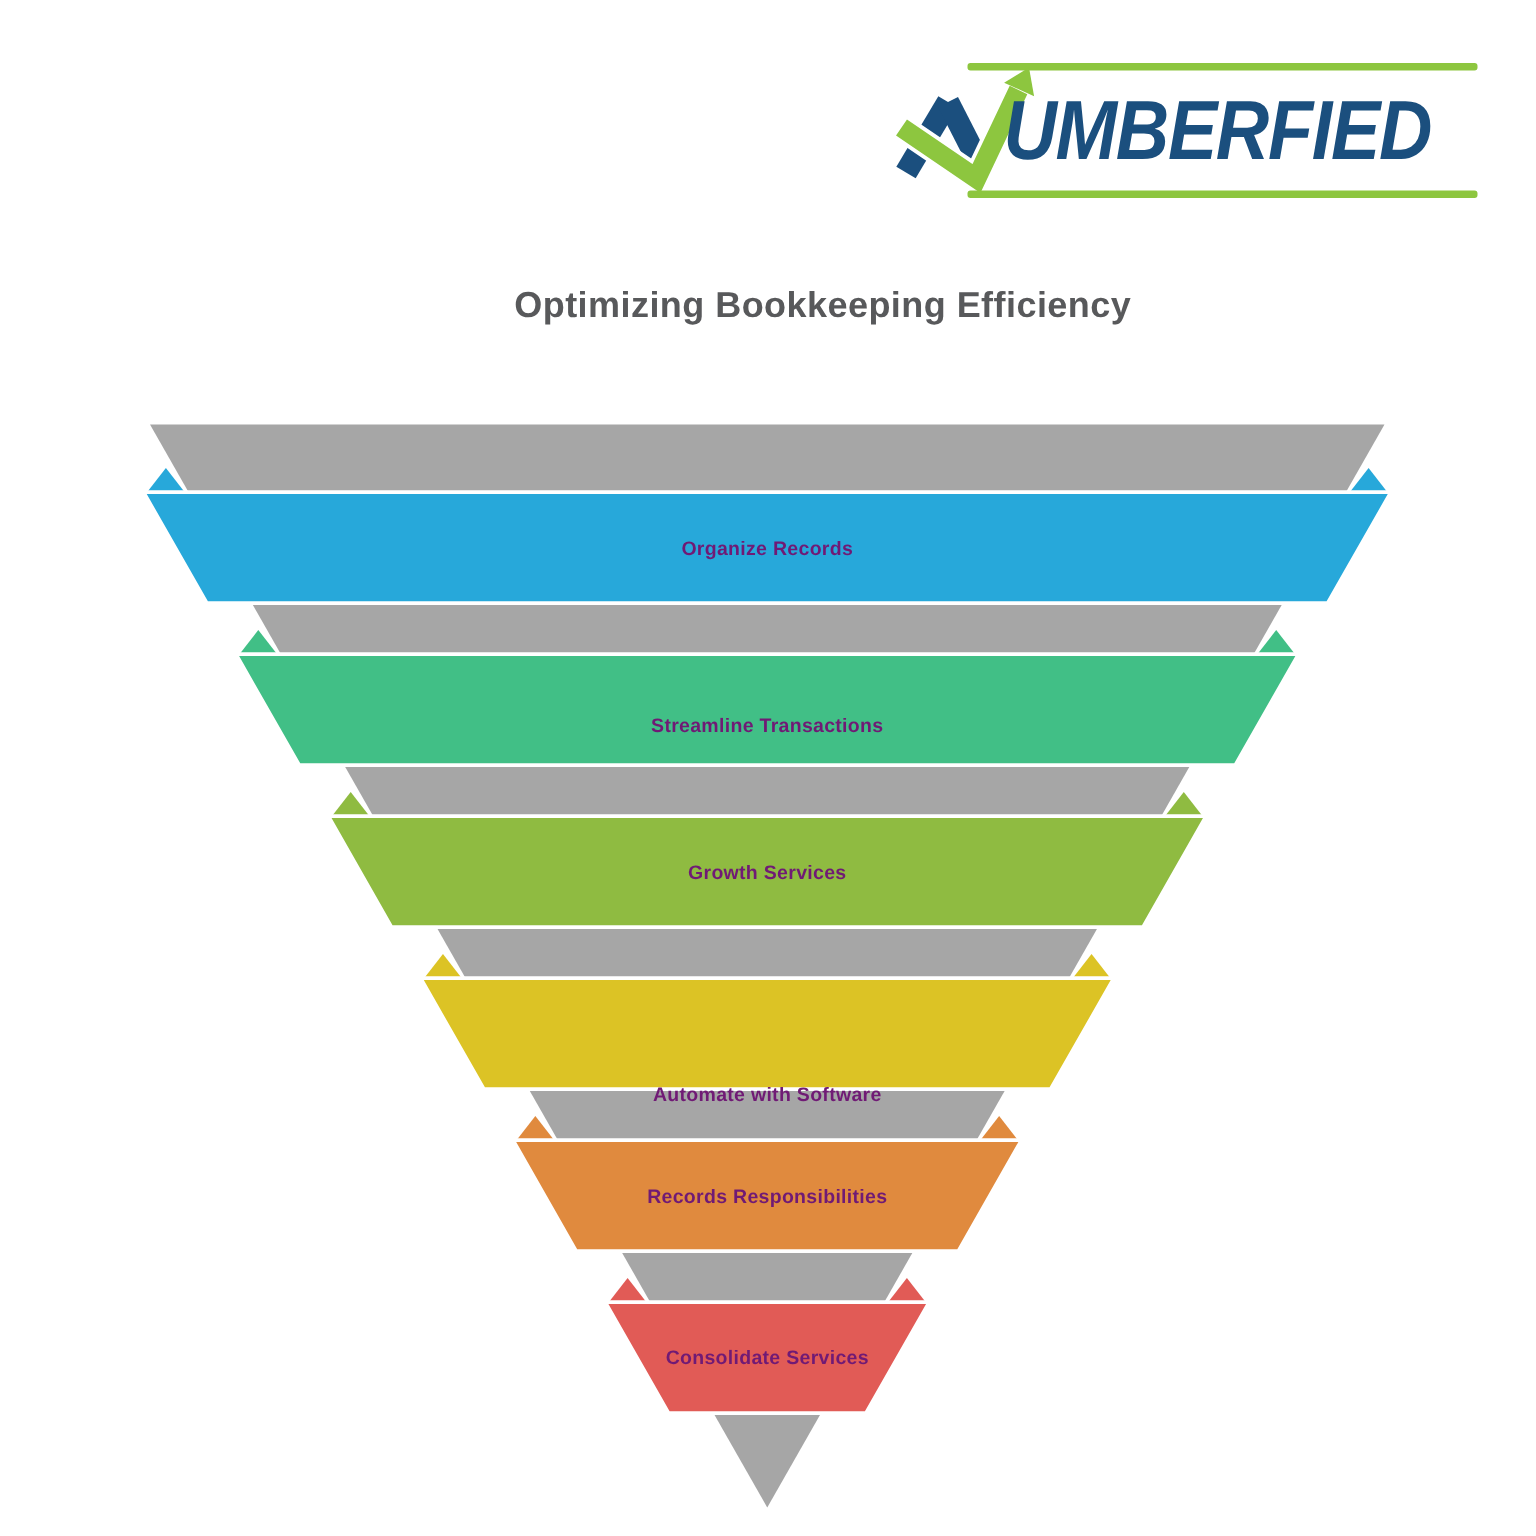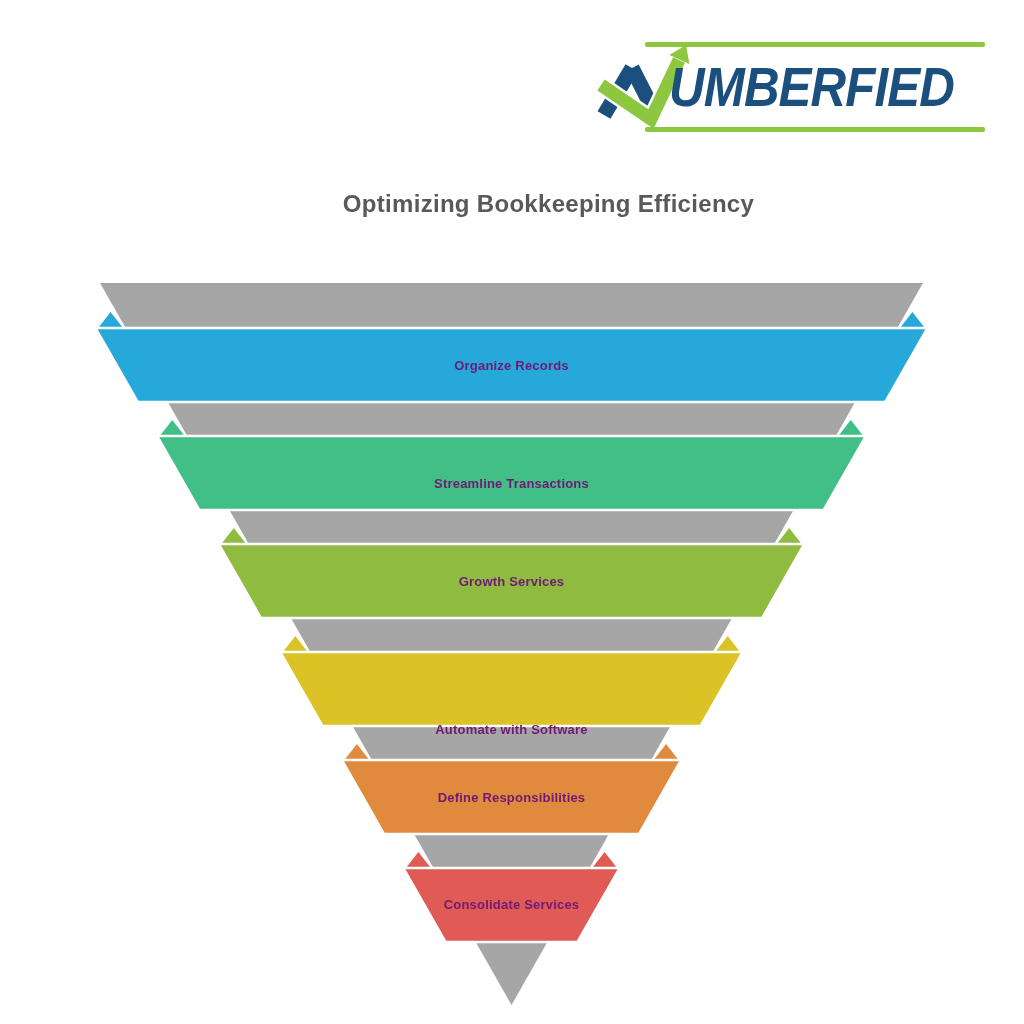--- a/index.html
+++ b/index.html
@@ -89,17 +89,17 @@
 <div class="band-label" style="top:436px;height:94px;">
   <span>Streamline Transactions</span>
 </div>
 <div class="band-label" style="top:544px;height:74px;">
   <span>Growth Services</span>
 </div>
 <div class="band-label" style="top:652px;height:74px;margin-top:40px;">
   <span>Automate with Software</span>
 </div>
 <div class="band-label" style="top:760px;height:74px;">
-  <span>Define Responsibilities</span>
+  <span>Records Responsibilities</span>
 </div>
 <div class="band-label" style="top:868px;height:74px;">
   <span class="narrow">Consolidate Services</span>
 </div>
 
 </body></html>

